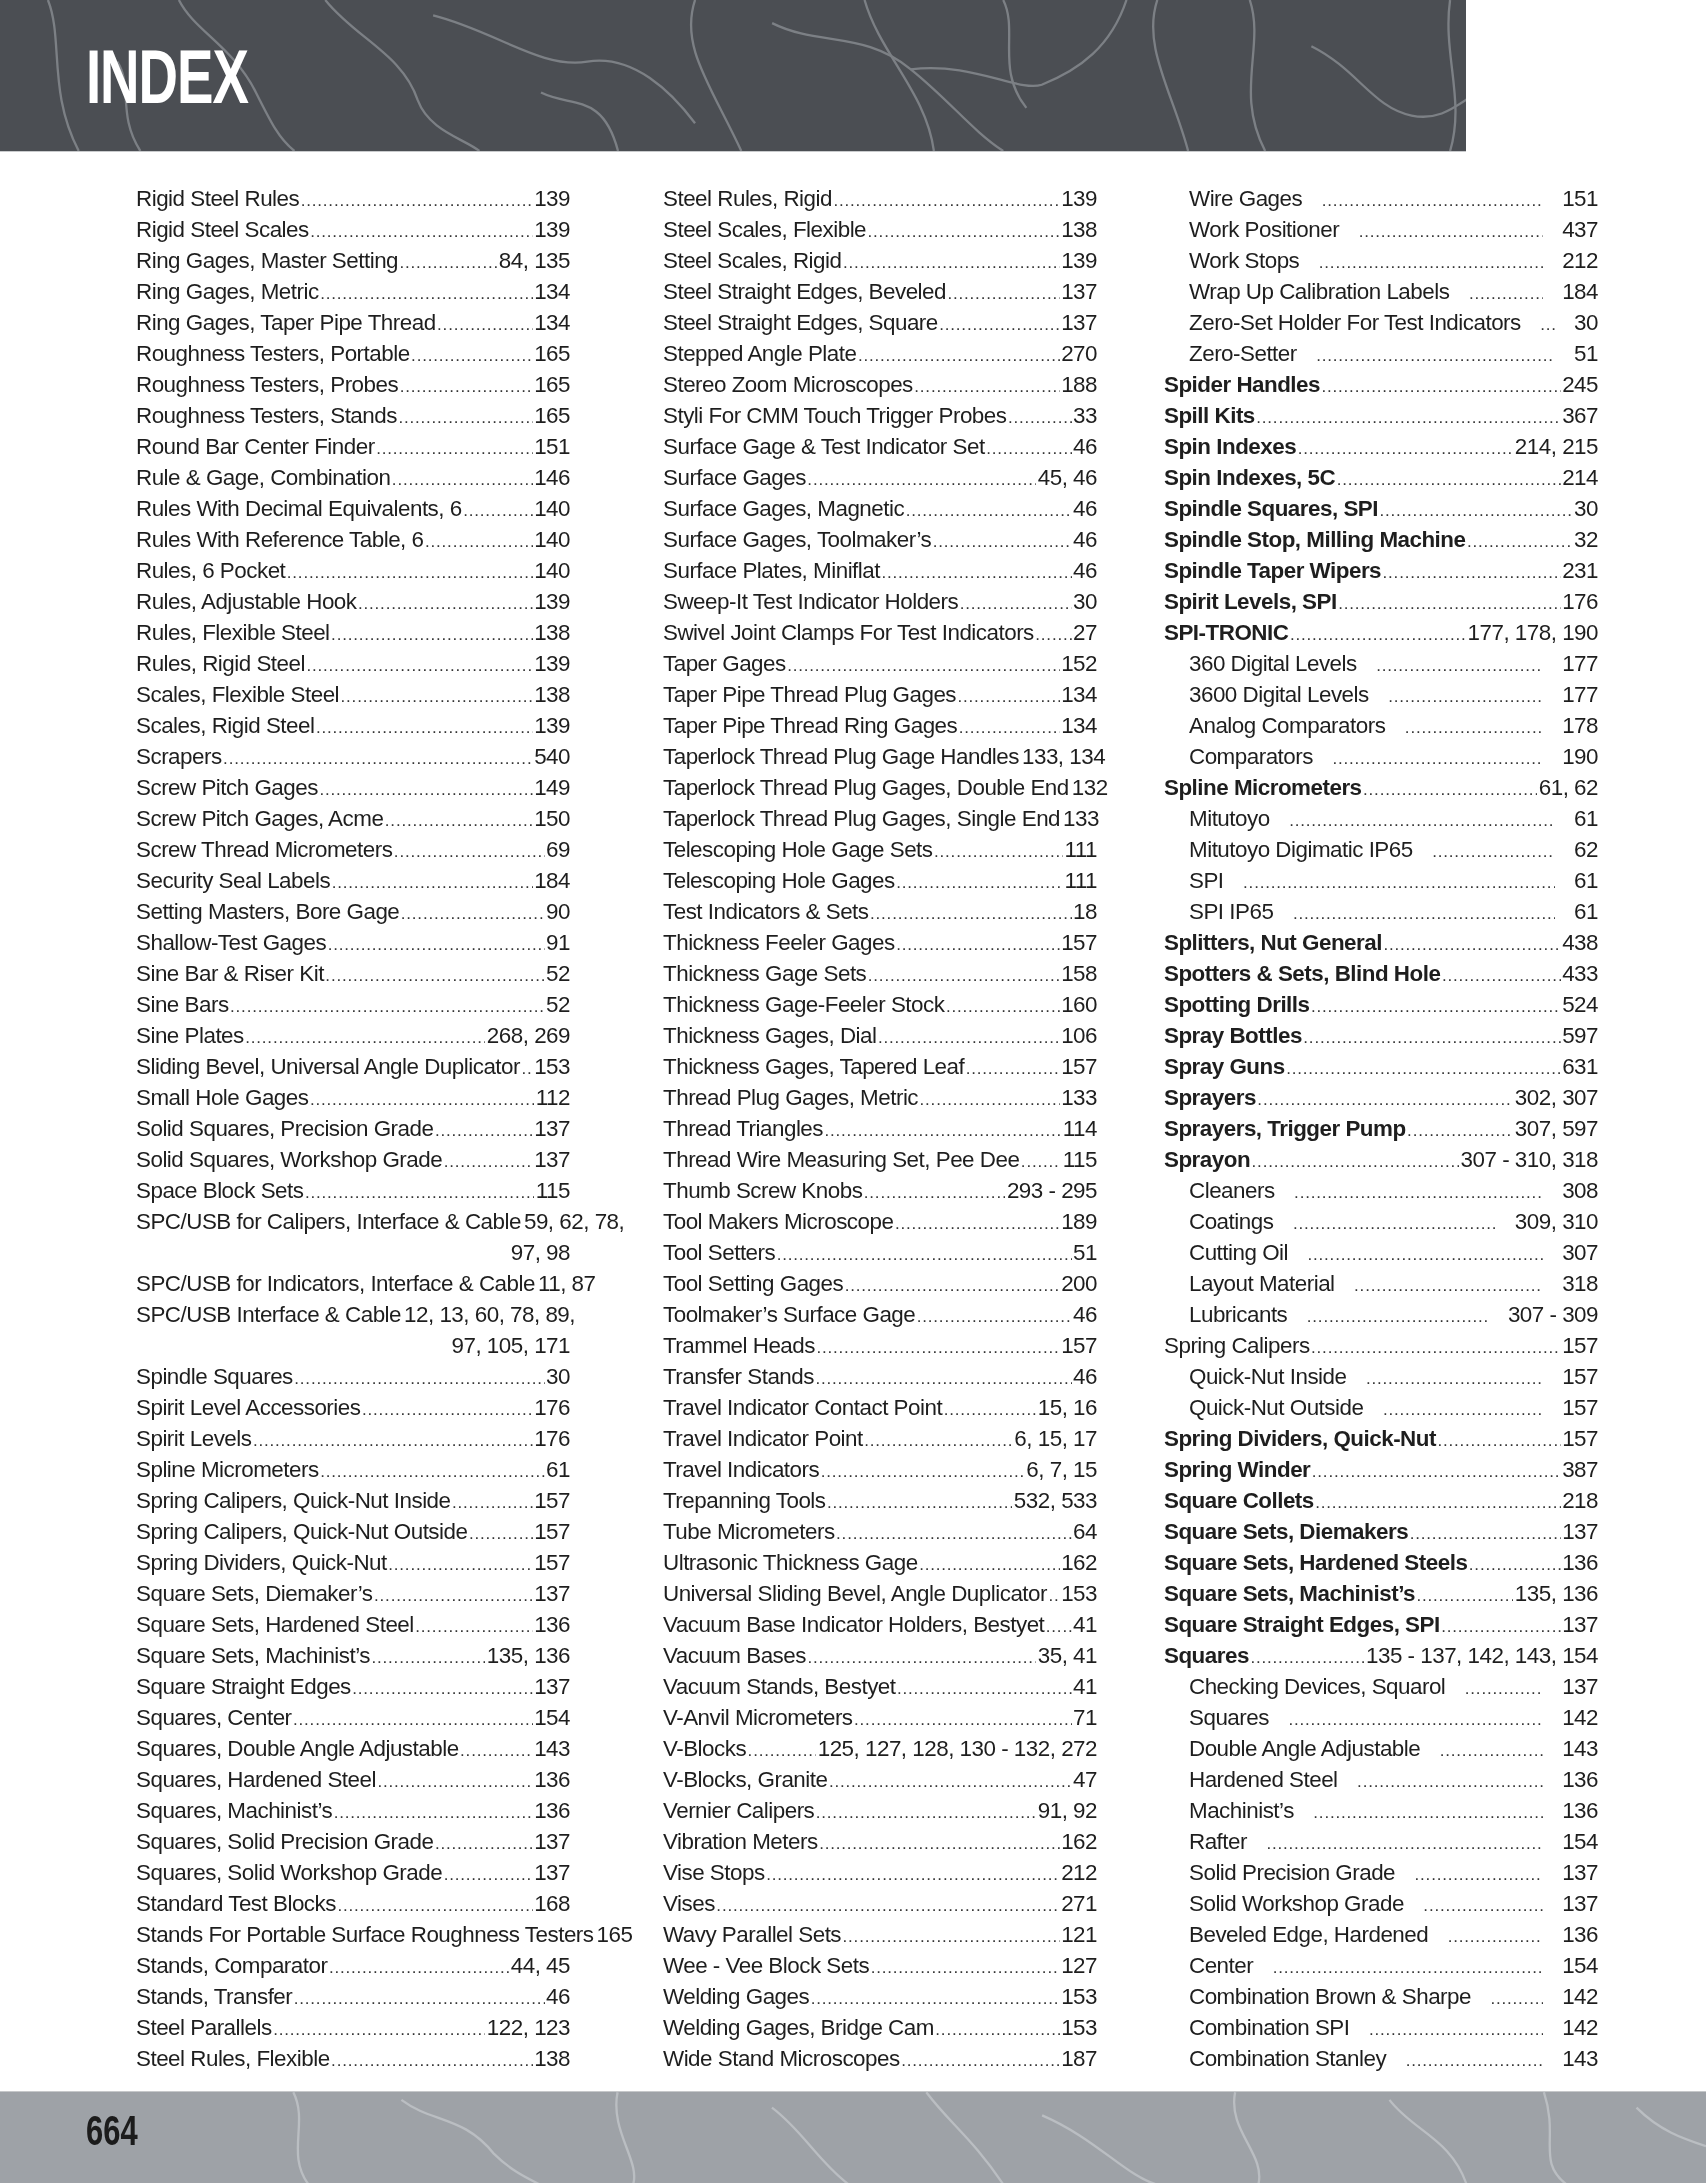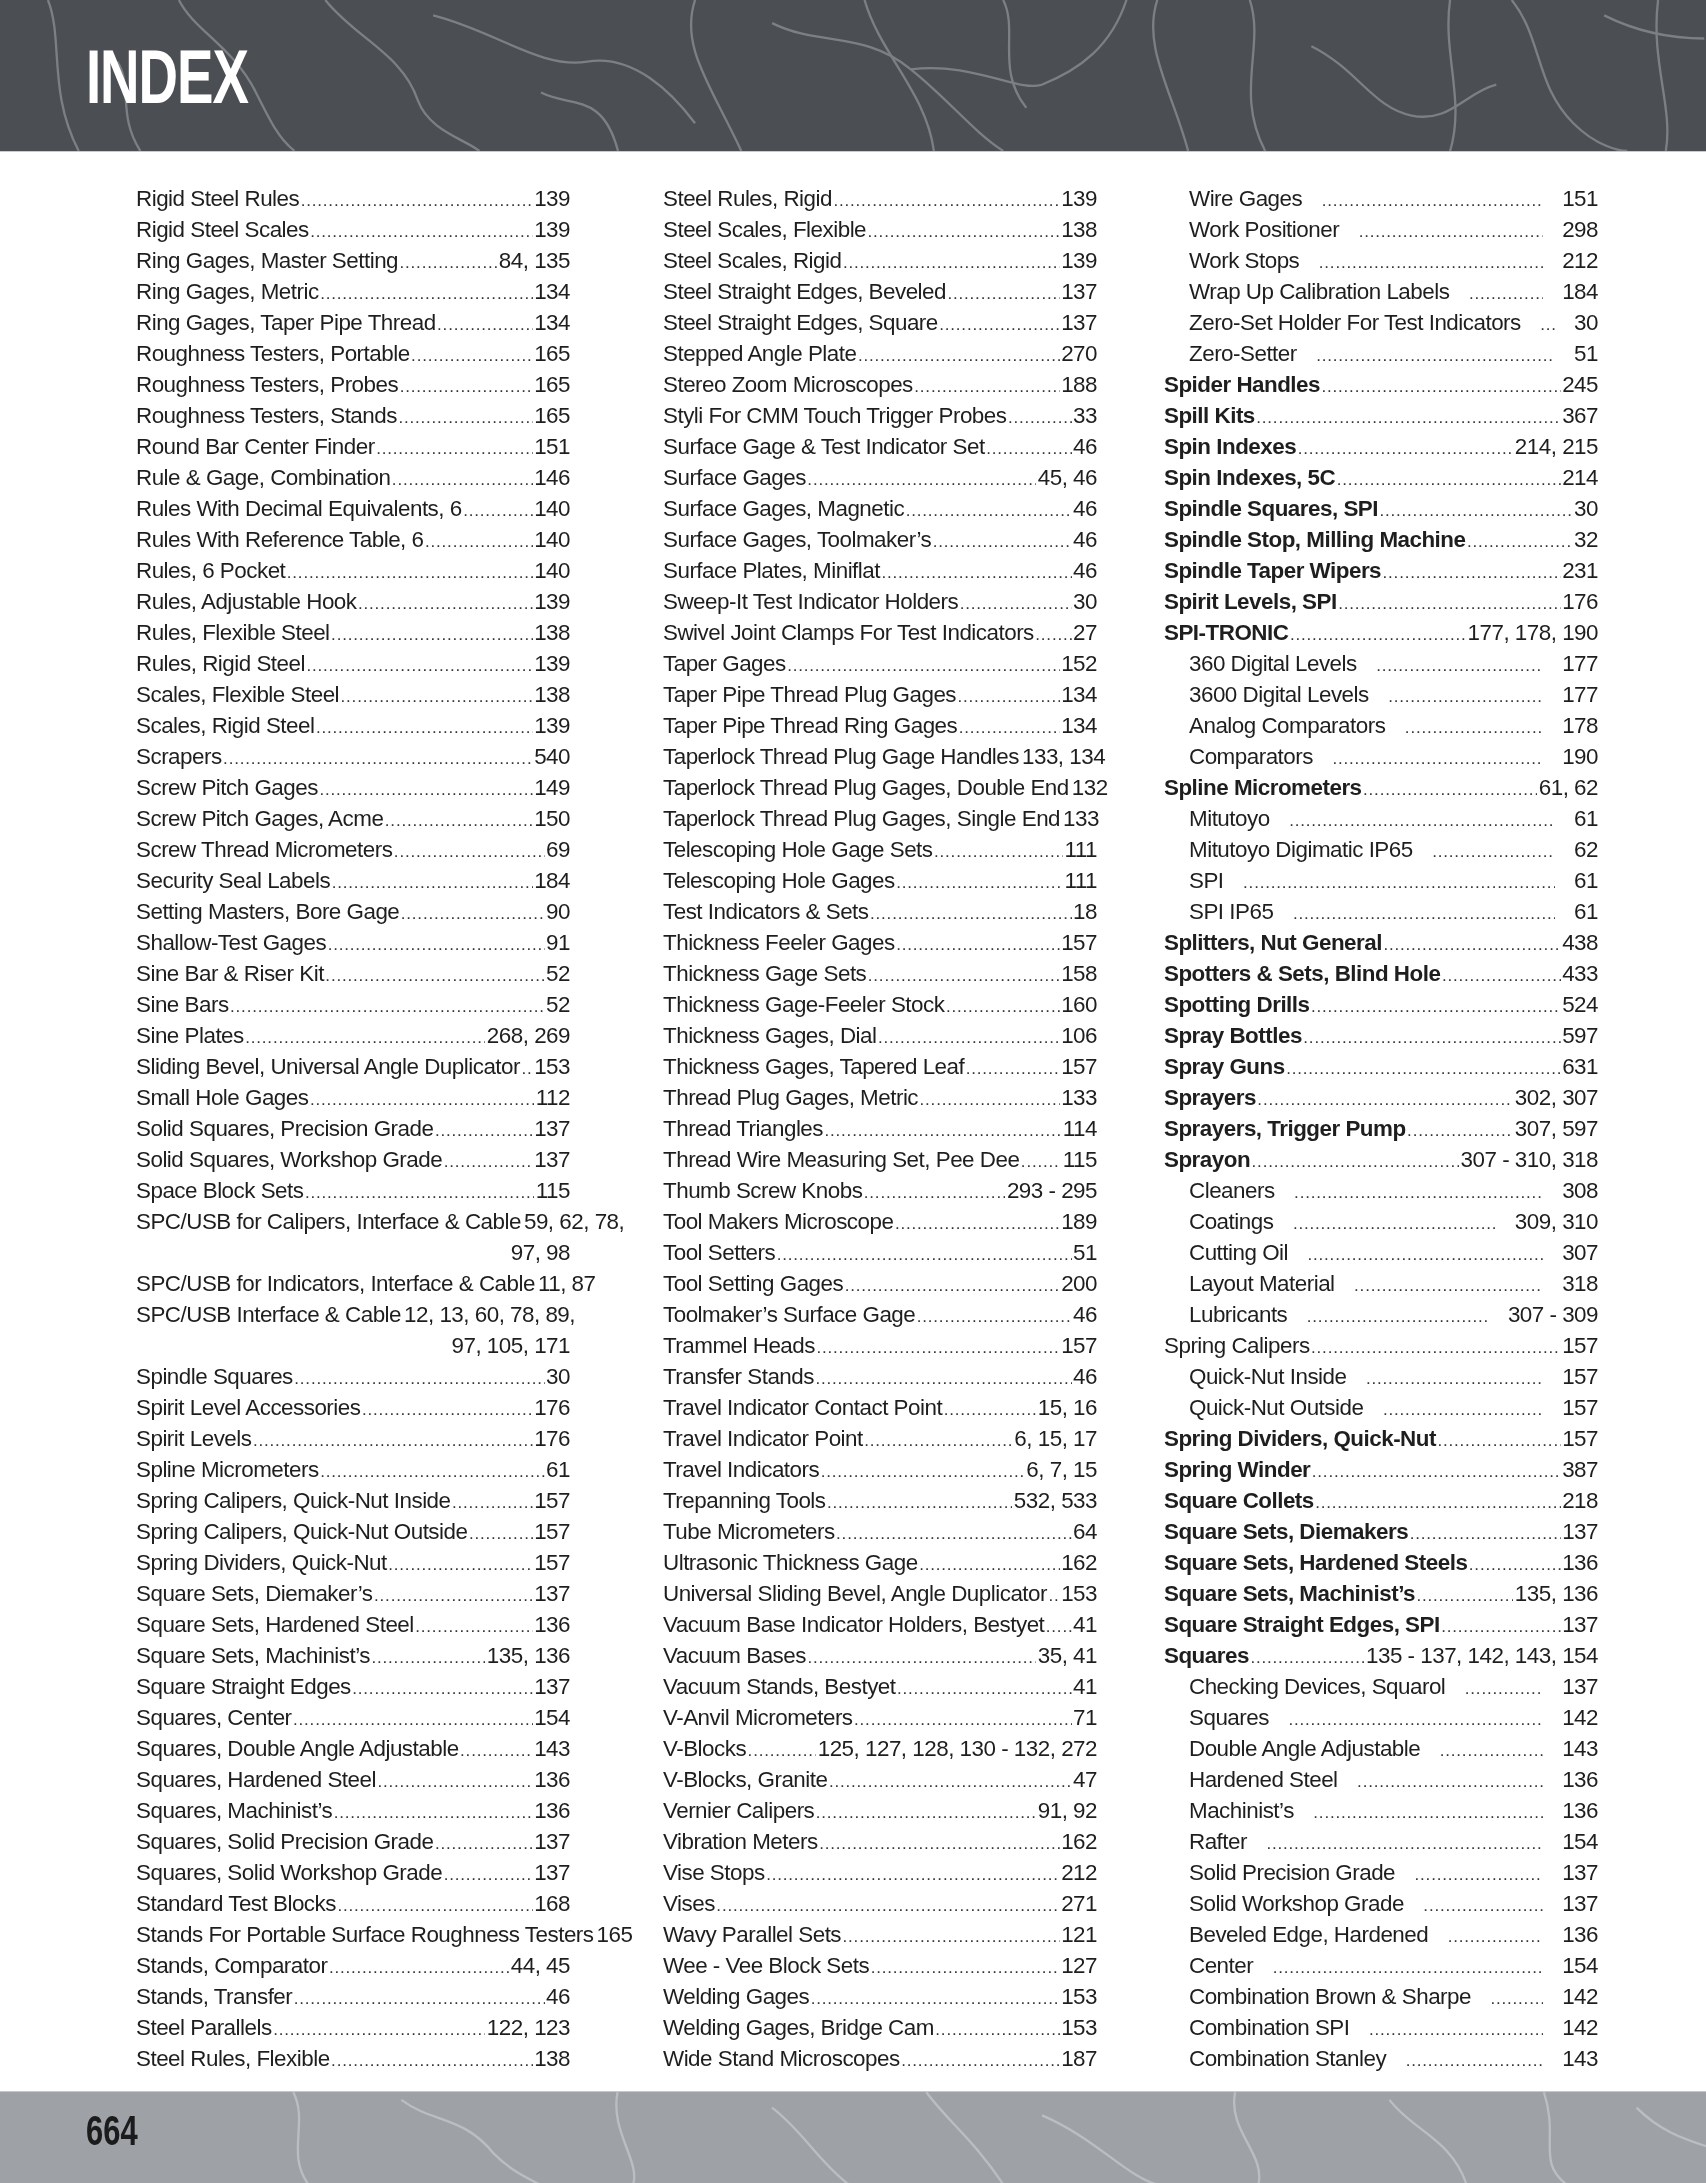--- a/index.html
+++ b/index.html
@@ -3,21 +3,21 @@
 <meta charset="utf-8">
 <style>
   html, body { margin: 0; padding: 0; }
   body {
     width: 1706px; height: 2183px; position: relative; overflow: hidden;
     background: #ffffff;
     font-family: "Liberation Sans Narrow", "Liberation Sans", sans-serif;
     color: #1e1e1e;
   }
   .header {
-    position: absolute; left: 0; top: 0; width: 1706px; height: 151px;
+    position: absolute; left: 0; top: 0; width: 1466px; height: 151px;
     background: #4b4e53;
     overflow: hidden;
     border-bottom: 1.5px solid #c9cbcd;
   }
   .header svg, .footer svg { position: absolute; left: 0; top: 0; }
   .header-title {
     position: absolute; left: 86px; top: 34px;
     font-family: "Liberation Sans", sans-serif;
     font-weight: bold; font-size: 76px; line-height: 85px;
     color: #ffffff; letter-spacing: -1.5px;
@@ -700,21 +700,21 @@
   </div>
 <div class="col c3">
     <div class="entry sub">
       <span class="term">Wire Gages</span>
       <span class="dots"></span>
       <span class="pages">151</span>
     </div>
     <div class="entry sub">
       <span class="term">Work Positioner</span>
       <span class="dots"></span>
-      <span class="pages">298</span>
+      <span class="pages">437</span>
     </div>
     <div class="entry sub">
       <span class="term">Work Stops</span>
       <span class="dots"></span>
       <span class="pages">212</span>
     </div>
     <div class="entry sub">
       <span class="term">Wrap Up Calibration Labels</span>
       <span class="dots"></span>
       <span class="pages">184</span>

